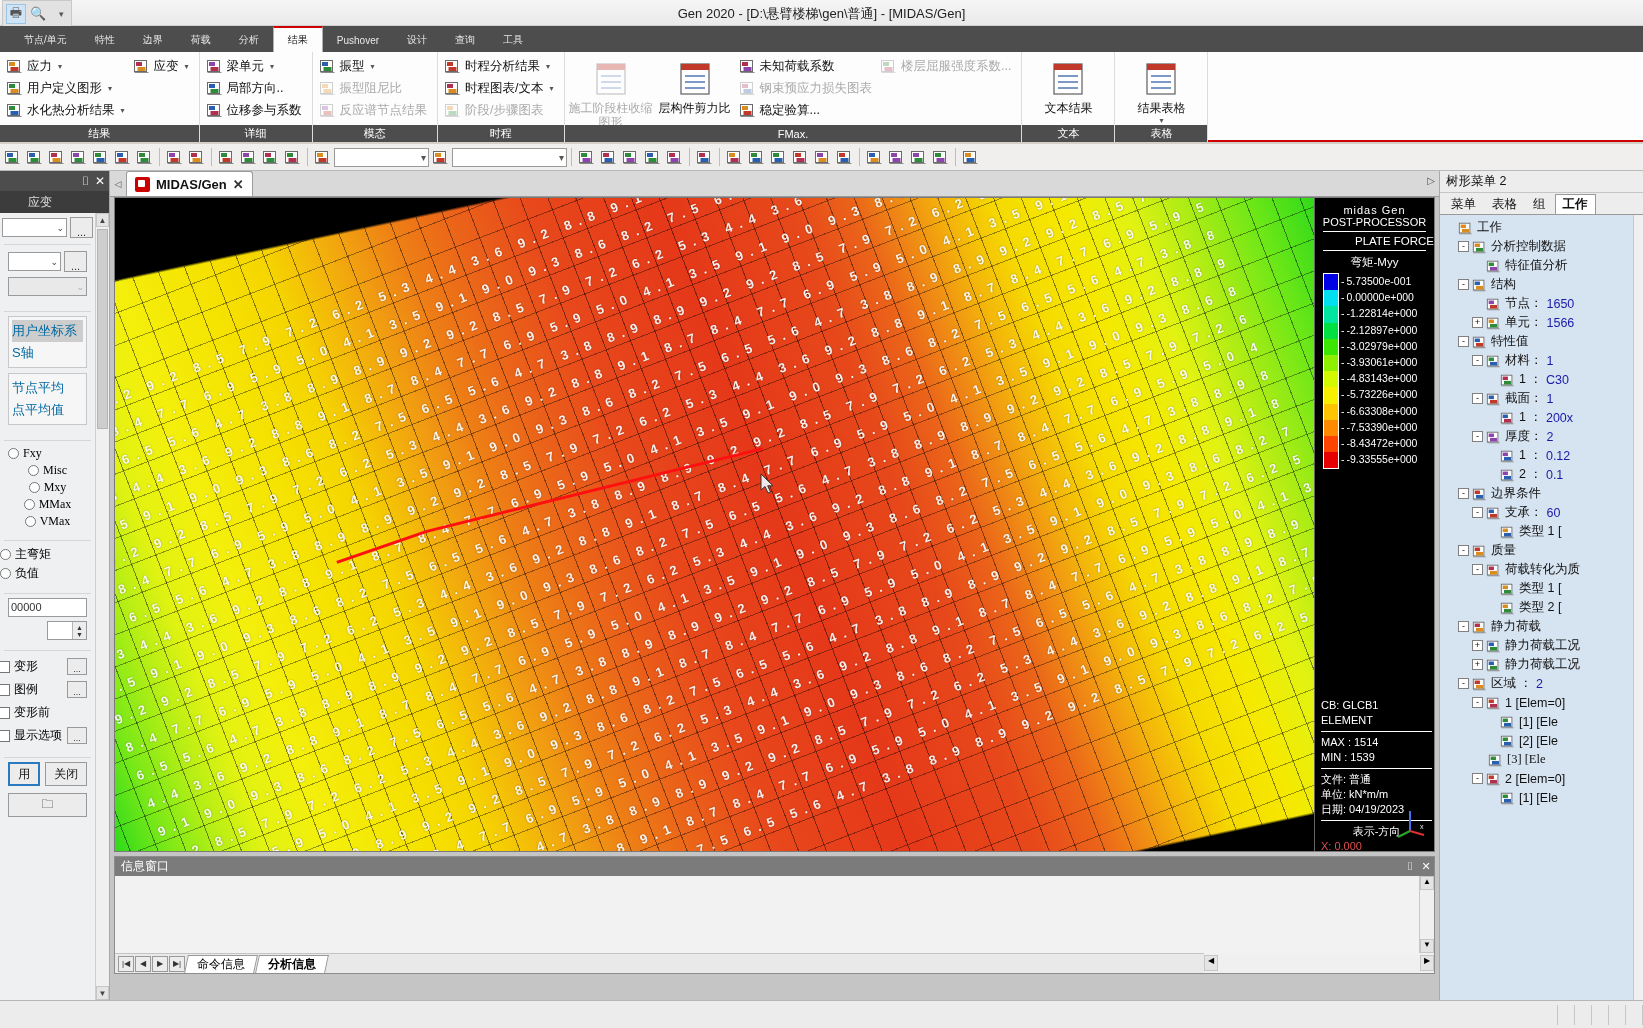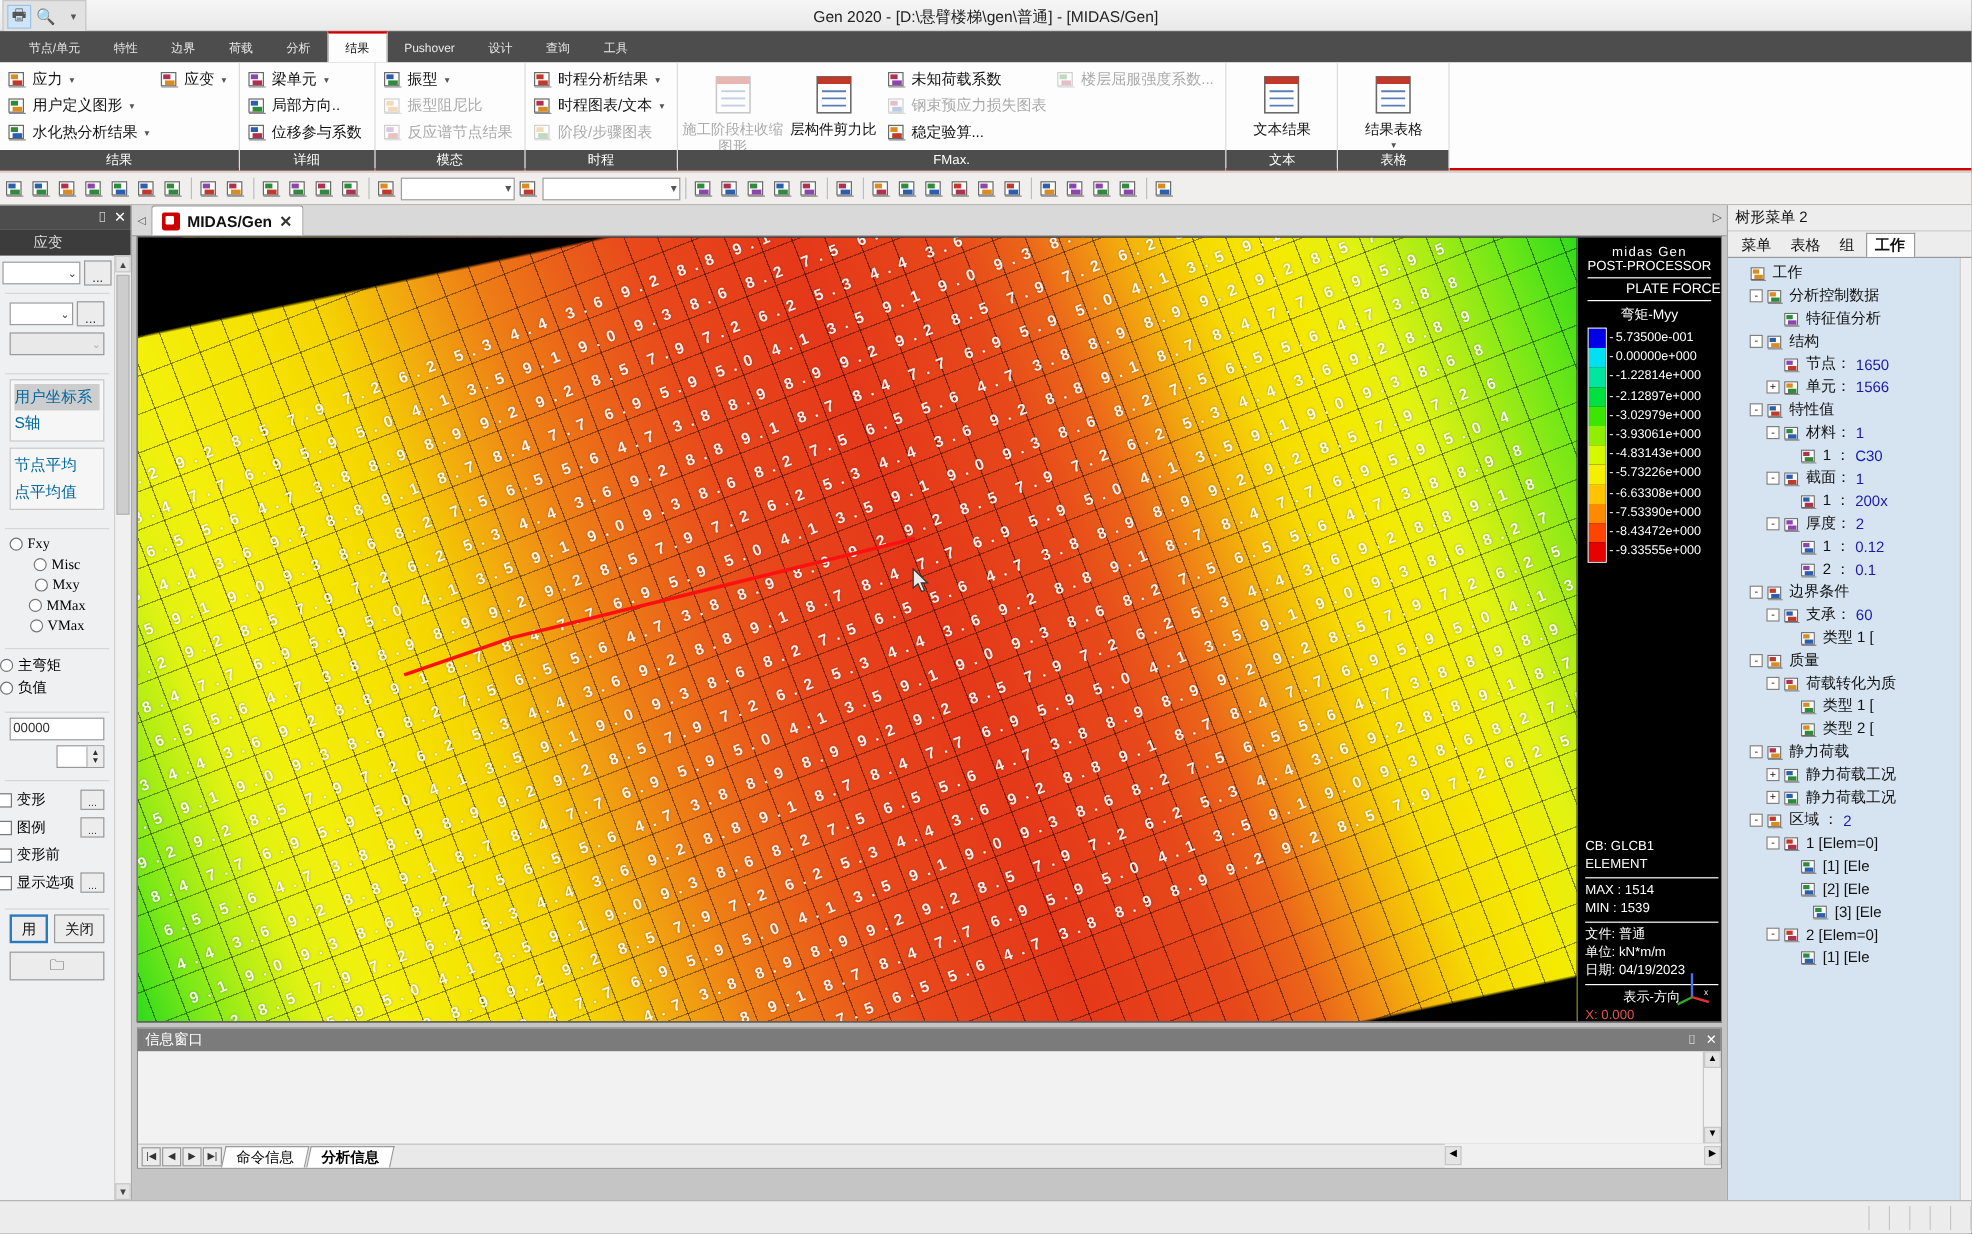--- a/index.html
+++ b/index.html
@@ -1509,21 +1509,21 @@
         <div class="tnode" style="padding-left: 46px;">
           <span class="tspace"></span>
           <span class="ticon"><svg width="15" height="15" viewBox="0 0 17 17">
               <rect x="1.5" y="2.5" width="12" height="11" fill="#ffffff" stroke="#6a6a6a" stroke-width="1"></rect>
               <rect x="3" y="4" width="6" height="4" fill="#2e8b3a"></rect>
               <rect x="4.5" y="9" width="8" height="4" fill="#2a5fb0"></rect>
               <line x1="1.5" y1="14.5" x2="15.5" y2="14.5" stroke="#8a8a8a" stroke-width="1"></line>
             </svg></span>
           <span>[2] [Ele</span>
         </div>
-        <div class="tnode" style="padding-left: 56px;">
+        <div class="tnode" style="padding-left: 34px; font-family: Liberation Serif, serif;">
           <span class="tspace"></span>
           <span class="ticon"><svg width="15" height="15" viewBox="0 0 17 17">
               <rect x="1.5" y="2.5" width="12" height="11" fill="#ffffff" stroke="#6a6a6a" stroke-width="1"></rect>
               <rect x="3" y="4" width="6" height="4" fill="#2e8b3a"></rect>
               <rect x="4.5" y="9" width="8" height="4" fill="#2a5fb0"></rect>
               <line x1="1.5" y1="14.5" x2="15.5" y2="14.5" stroke="#8a8a8a" stroke-width="1"></line>
             </svg></span>
           <span>[3] [Ele</span>
         </div>
         <div class="tnode" style="padding-left: 32px;">

